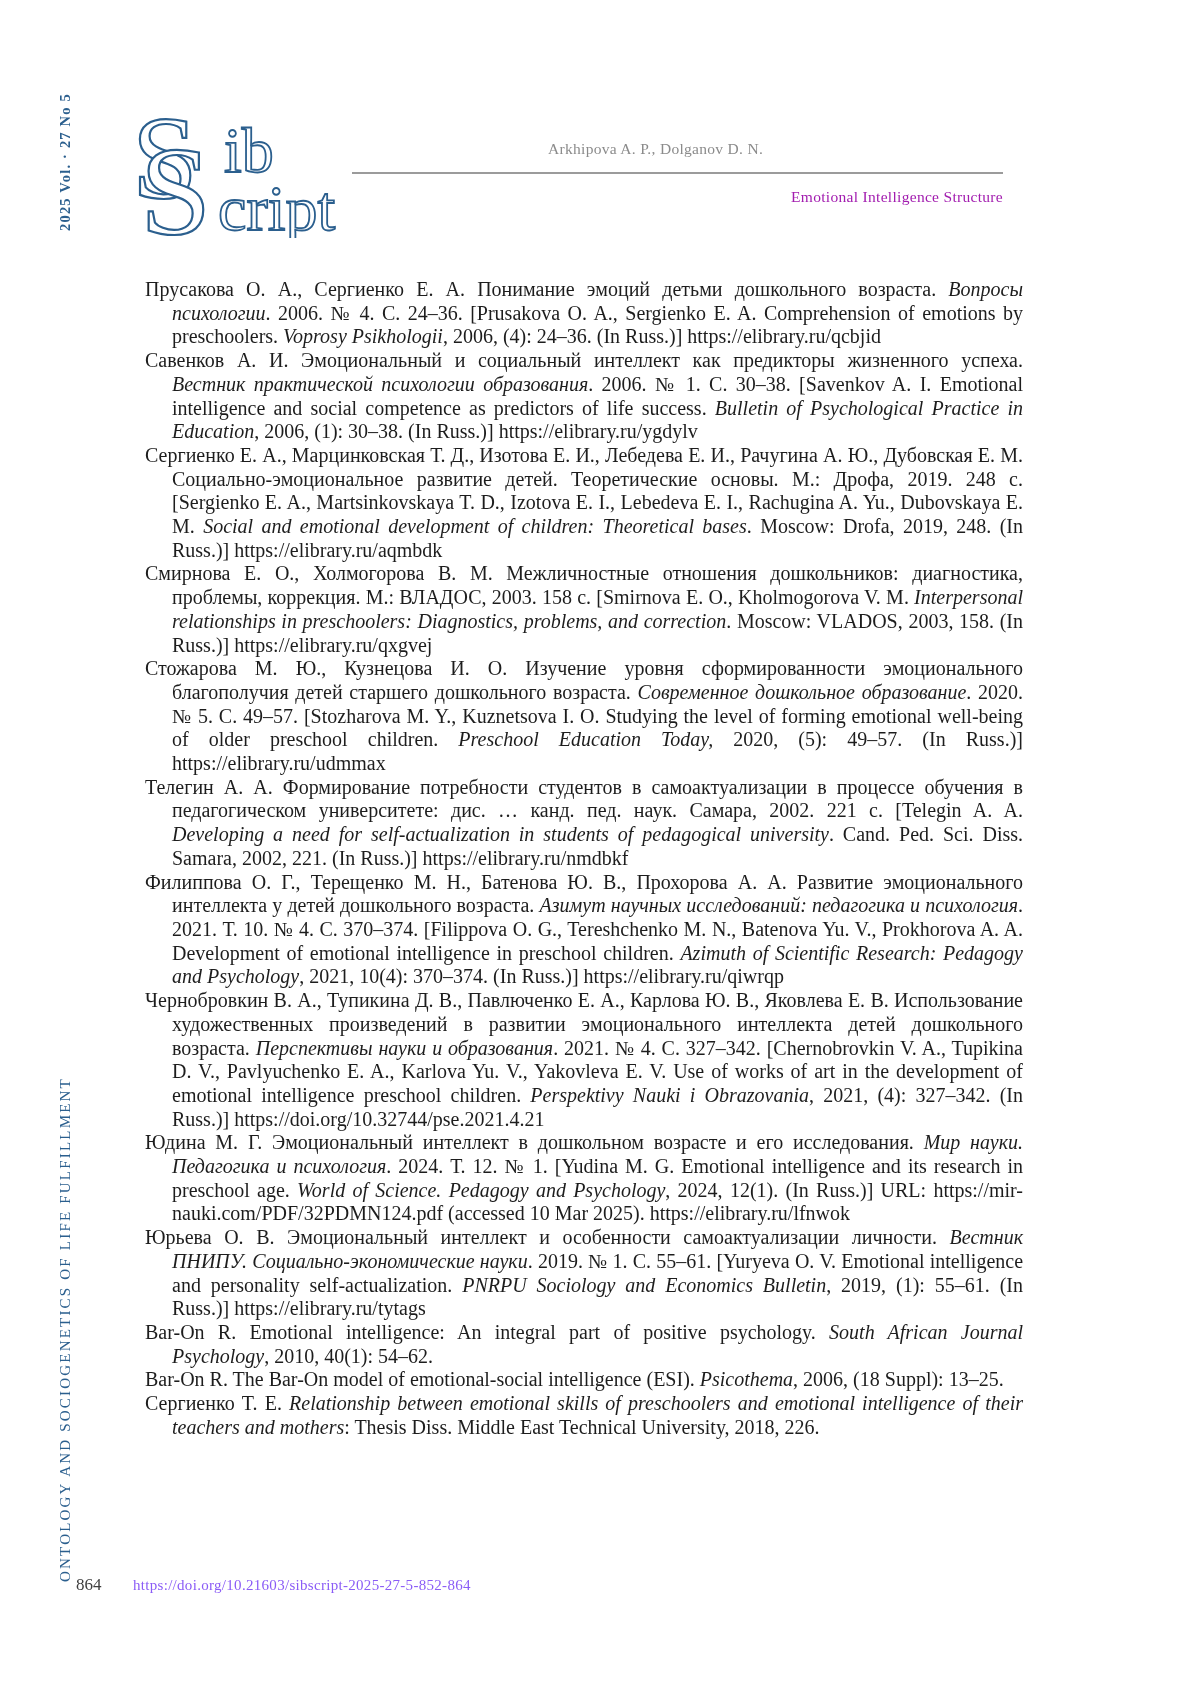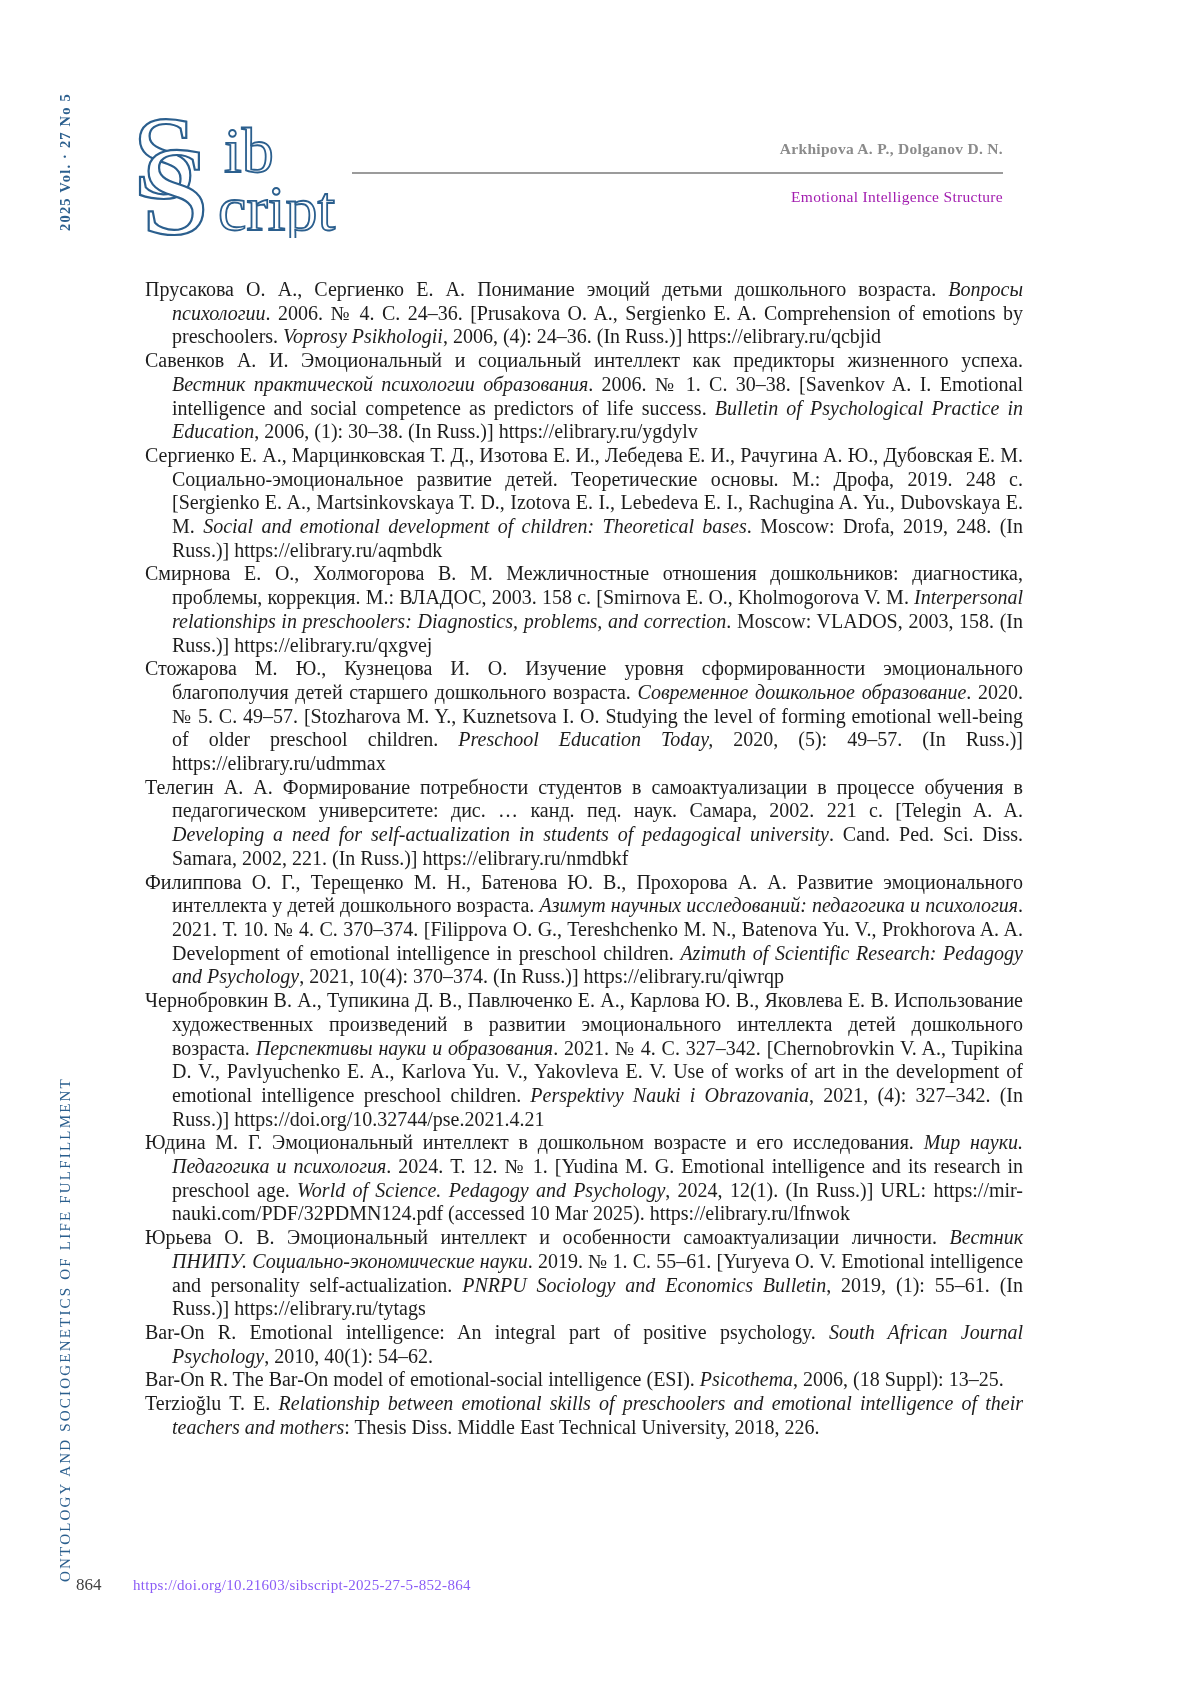--- a/index.html
+++ b/index.html
@@ -33,26 +33,25 @@
   }
   .logo-wrap { position: absolute; left: 126px; top: 98px; }
   .header-rule {
     position: absolute;
     left: 352px; top: 172px;
     width: 651px; height: 2px;
     background: #9b9b9b;
   }
   .header-authors {
     position: absolute;
-    left: 560px; top: 140px; width: 443px;
-    text-align: right;
+    left: 548px; top: 140px; width: 443px;
+    text-align: left;
     color: #8b8b8b;
     font-size: 15.5px;
     letter-spacing: 0.3px;
-    font-weight: bold;
   }
   .header-runtitle {
     position: absolute;
     left: 560px; top: 188px; width: 443px;
     text-align: right;
     color: #8b8b8b;
     font-size: 15.5px;
     letter-spacing: 0.3px;
   }
   .refs {
@@ -120,19 +119,19 @@
       <p class="ref"><span>Сергиенко Е. А., Марцинковская Т. Д., Изотова Е. И., Лебедева Е. И., Рачугина А. Ю., Дубовская Е. М. Социально-эмоциональное развитие детей. Теоретические основы. М.: Дрофа, 2019. 248 с. [Sergienko E. A., Martsinkovskaya T. D., Izotova E. I., Lebedeva E. I., Rachugina A. Yu., Dubovskaya E. M. </span><span class="it">Social and emotional development of children: Theoretical bases</span><span>. Moscow: Drofa, 2019, 248. (In Russ.)] https://elibrary.ru/aqmbdk</span></p>
       <p class="ref"><span>Смирнова Е. О., Холмогорова В. М. Межличностные отношения дошкольников: диагностика, проблемы, коррекция. М.: ВЛАДОС, 2003. 158 с. [Smirnova E. O., Kholmogorova V. M. </span><span class="it">Interpersonal relationships in preschoolers: Diagnostics, problems, and correction</span><span>. Moscow: VLADOS, 2003, 158. (In Russ.)] https://elibrary.ru/qxgvej</span></p>
       <p class="ref"><span>Стожарова М. Ю., Кузнецова И. О. Изучение уровня сформированности эмоционального благополучия детей старшего дошкольного возраста. </span><span class="it">Современное дошкольное образование</span><span>. 2020. № 5. С. 49–57. [Stozharova M. Y., Kuznetsova I. O. Studying the level of forming emotional well-being of older preschool children. </span><span class="it">Preschool Education Today,</span><span> 2020, (5): 49–57. (In Russ.)] https://elibrary.ru/udmmax</span></p>
       <p class="ref"><span>Телегин А. А. Формирование потребности студентов в самоактуализации в процессе обучения в педагогическом университете: дис. … канд. пед. наук. Самара, 2002. 221 с. [Telegin A. A. </span><span class="it">Developing a need for self-actualization in students of pedagogical university</span><span>. Cand. Ped. Sci. Diss. Samara, 2002, 221. (In Russ.)] https://elibrary.ru/nmdbkf</span></p>
       <p class="ref"><span>Филиппова О. Г., Терещенко М. Н., Батенова Ю. В., Прохорова А. А. Развитие эмоционального интеллекта у детей дошкольного возраста. </span><span class="it">Азимут научных исследований: педагогика и психология</span><span>. 2021. Т. 10. № 4. С. 370–374. [Filippova O. G., Tereshchenko M. N., Batenova Yu. V., Prokhorova A. A. Development of emotional intelligence in preschool children. </span><span class="it">Azimuth of Scientific Research: Pedagogy and Psychology</span><span>, 2021, 10(4): 370–374. (In Russ.)] https://elibrary.ru/qiwrqp</span></p>
       <p class="ref"><span>Чернобровкин В. А., Тупикина Д. В., Павлюченко Е. А., Карлова Ю. В., Яковлева Е. В. Использование художественных произведений в развитии эмоционального интеллекта детей дошкольного возраста. </span><span class="it">Перспективы науки и образования</span><span>. 2021. № 4. С. 327–342. [Chernobrovkin V. A., Tupikina D. V., Pavlyuchenko E. A., Karlova Yu. V., Yakovleva E. V. Use of works of art in the development of emotional intelligence preschool children. </span><span class="it">Perspektivy Nauki i Obrazovania</span><span>, 2021, (4): 327–342. (In Russ.)] https://doi.org/10.32744/pse.2021.4.21</span></p>
       <p class="ref"><span>Юдина М. Г. Эмоциональный интеллект в дошкольном возрасте и его исследования. </span><span class="it">Мир науки. Педагогика и психология</span><span>. 2024. Т. 12. № 1. [Yudina M. G. Emotional intelligence and its research in preschool age. </span><span class="it">World of Science. Pedagogy and Psychology</span><span>, 2024, 12(1). (In Russ.)] URL: https://mir-nauki.com/PDF/32PDMN124.pdf (accessed 10 Mar 2025). https://elibrary.ru/lfnwok</span></p>
       <p class="ref"><span>Юрьева О. В. Эмоциональный интеллект и особенности самоактуализации личности. </span><span class="it">Вестник ПНИПУ. Социально-экономические науки</span><span>. 2019. № 1. С. 55–61. [Yuryeva O. V. Emotional intelligence and personality self-actualization. </span><span class="it">PNRPU Sociology and Economics Bulletin</span><span>, 2019, (1): 55–61. (In Russ.)] https://elibrary.ru/tytags</span></p>
       <p class="ref"><span>Bar-On R. Emotional intelligence: An integral part of positive psychology. </span><span class="it">South African Journal Psychology</span><span>, 2010, 40(1): 54–62.</span></p>
       <p class="ref"><span>Bar-On R. The Bar-On model of emotional-social intelligence (ESI). </span><span class="it">Psicothema</span><span>, 2006, (18 Suppl): 13–25.</span></p>
-      <p class="ref"><span>Terzioğlu T. E. </span><span class="it">Relationship between emotional skills of preschoolers and emotional intelligence of their teachers and mothers</span><span>: Thesis Diss. Middle East Technical University, 2018, 226.</span></p>
+      <p class="ref"><span>Сергиенко T. E. </span><span class="it">Relationship between emotional skills of preschoolers and emotional intelligence of their teachers and mothers</span><span>: Thesis Diss. Middle East Technical University, 2018, 226.</span></p>
     </div>
 
   <div class="footer-page">864</div>
   <div class="footer-doi" style="color: #8b5cf6;">https://doi.org/10.21603/sibscript-2025-27-5-852-864</div>
 
 </div>
 
 </body></html>

